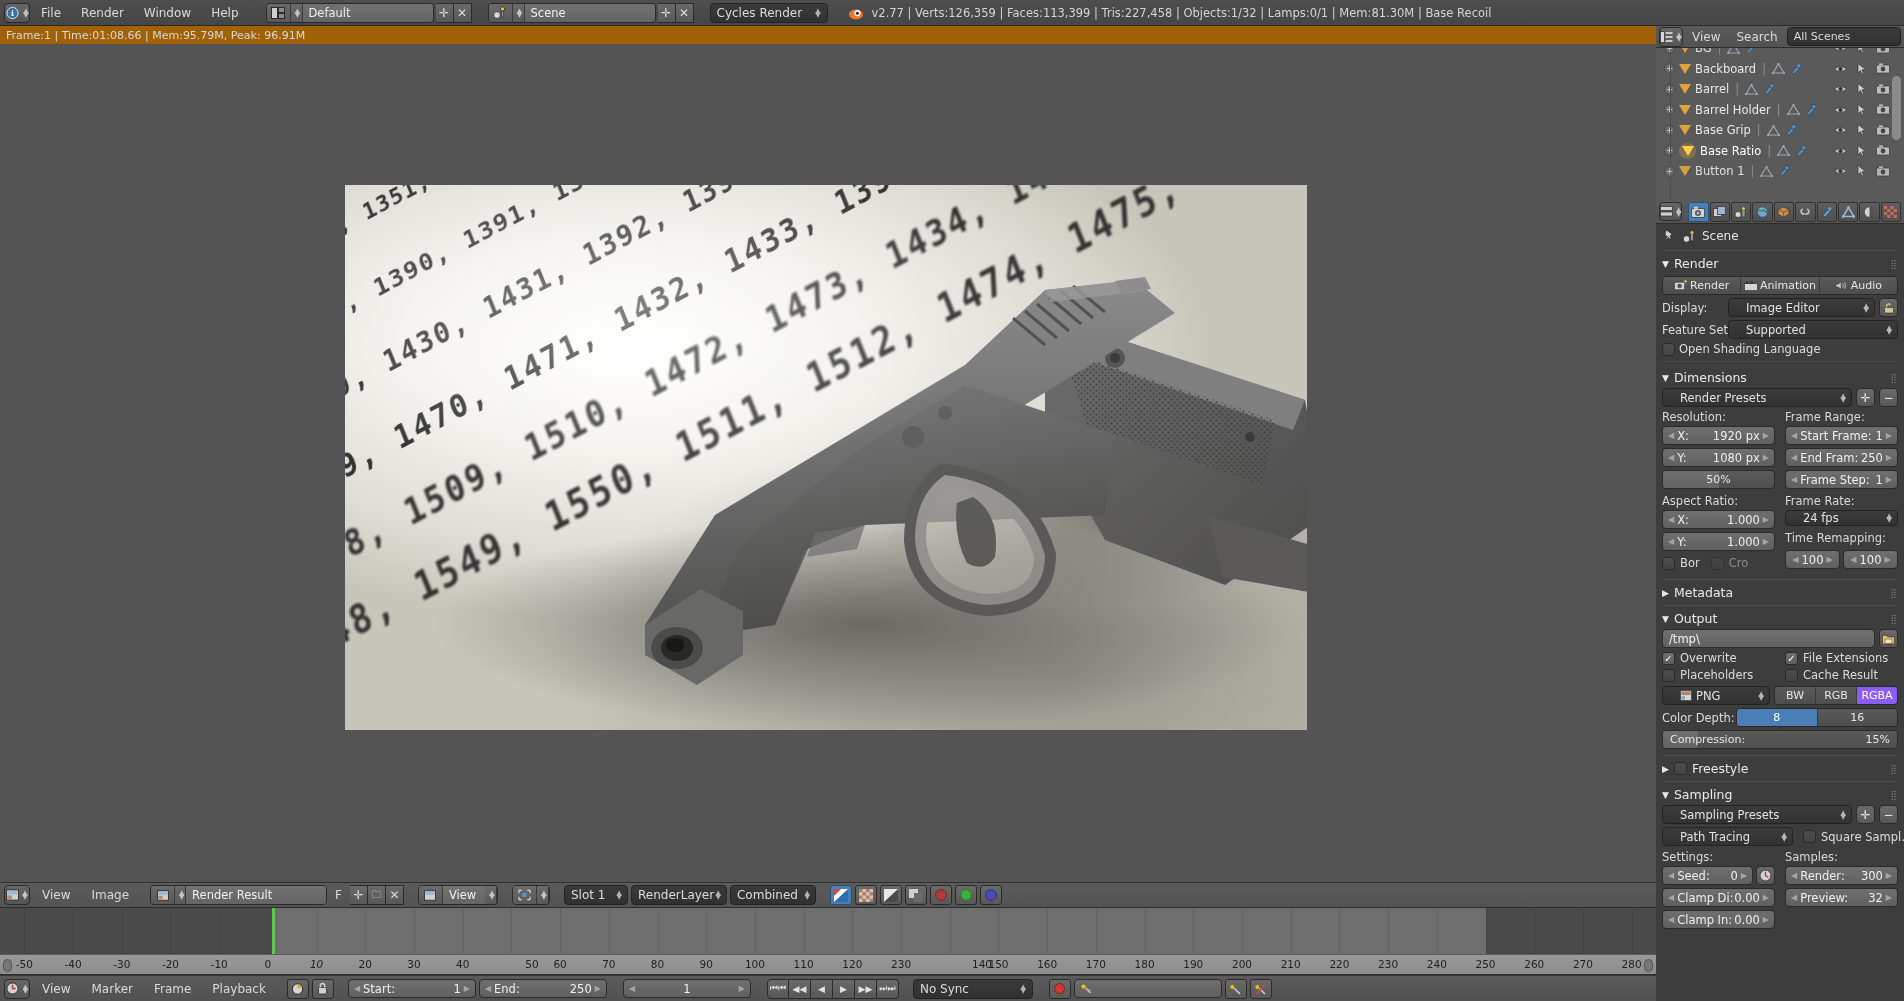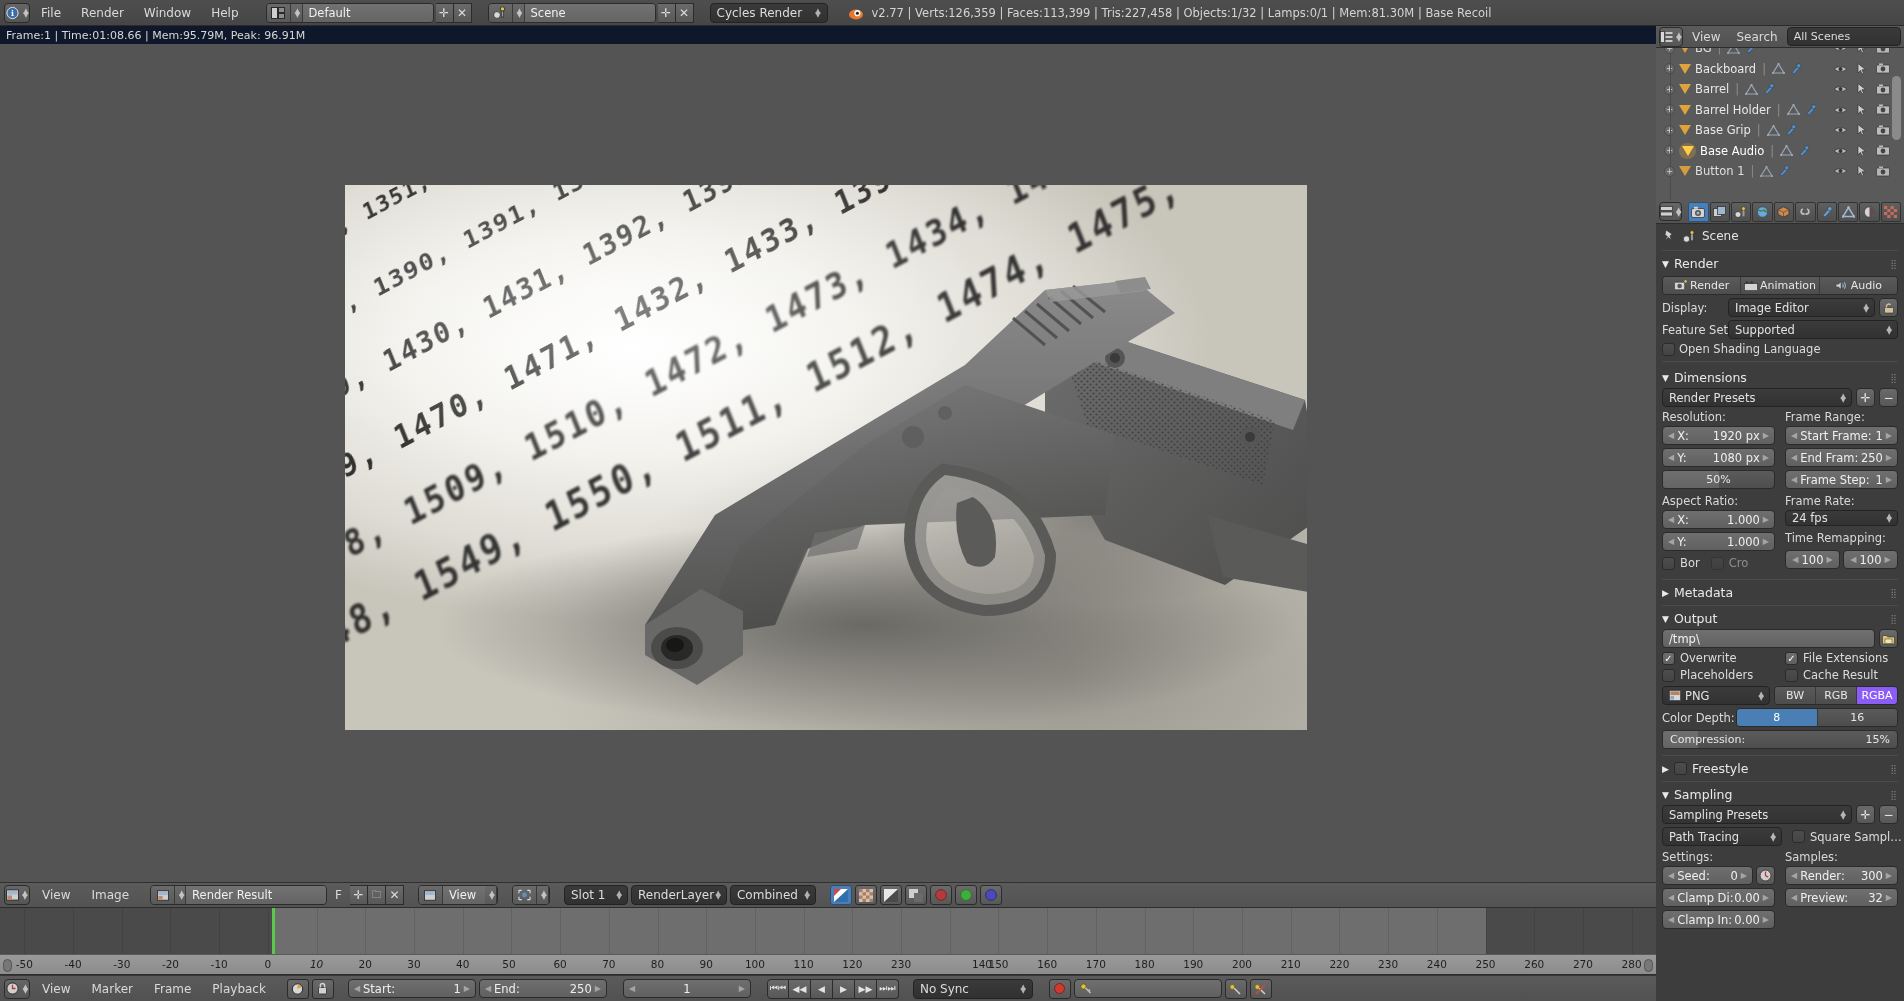--- a/index.html
+++ b/index.html
@@ -46,21 +46,21 @@
   }
   .combo .ic{width:24px;height:18px;background:linear-gradient(#6a6a6a,#595959);display:flex;align-items:center;justify-content:center;border-right:1px solid #3a3a3a;}
   .combo .txt{background:linear-gradient(#727272,#646464);min-width:130px;height:18px;display:flex;align-items:center;padding:0 6px;font-size:11.5px;color:#f0f0f0;}
   .plusx{display:flex;}
   .plusx div{width:18px;height:20px;border:1px solid #2b2b2b;border-left:none;background:linear-gradient(#6a6a6a,#585858);display:flex;align-items:center;justify-content:center;font-size:12px;color:#ddd;}
   .stats{font-size:11.5px;color:#d4d4d4;white-space:nowrap;}
 
   
   .infostrip{
     position:absolute;left:0;top:26px;width:1656px;height:18px;
-    background:#0f172a;display:flex;align-items:center;padding-left:6px;
+    background:#a16207;display:flex;align-items:center;padding-left:6px;
     font-size:11px;color:#d8d8d8;
   }
 
   
   .imgarea{
     position:absolute;left:0;top:44px;width:1656px;height:838px;
     background:#545454;
   }
   .imgwrap{
     position:absolute;left:345px;top:141px;width:962px;height:545px;
@@ -165,21 +165,21 @@
   .segbtn div.on{background:#4a7fb5;color:#fff;}
   .slider{
     position:relative;height:19px;border:1px solid #2b2b2b;border-radius:4px;overflow:hidden;
     background:linear-gradient(#5b5b5b,#4e4e4e);display:flex;align-items:center;justify-content:center;font-size:11px;
   }
   .slider .fill{position:absolute;left:0;top:0;bottom:0;background:linear-gradient(#6f6f6f,#646464);}
   .slider span{position:relative;}
   .slider.lr{justify-content:space-between;padding:0 7px;}
   .dropdn{
     background:linear-gradient(#3b3b3b,#323232);border:1px solid #232323;border-radius:4px;
-    height:19px;display:flex;align-items:center;padding:0 6px;font-size:11.5px;color:#e2e2e2;position:relative;flex:1;min-width:0;
+    height:19px;display:flex;align-items:center;padding:0 17px;font-size:11.5px;color:#e2e2e2;position:relative;flex:1;min-width:0;
   }
   .dropdn .ud{position:absolute;right:5px;}
   .smallbtn{width:19px;height:19px;border:1px solid #2b2b2b;border-radius:4px;background:linear-gradient(#6a6a6a,#585858);display:flex;align-items:center;justify-content:center;font-size:12px;color:#e6e6e6;cursor:pointer;flex:0 0 auto;}
   .sectionlbl{font-size:11.5px;color:#d9d9d9;margin-bottom:2px;}
   .twocol{display:flex;gap:10px;}
   .twocol>div{flex:1;min-width:0;}
   .pathfield{flex:1;background:linear-gradient(#707070,#626262);border:1px solid #2b2b2b;border-radius:4px;height:19px;display:flex;align-items:center;padding:0 6px;font-size:11.5px;color:#f2f2f2;}
 
   svg{display:block;}
 </style>
@@ -557,21 +557,21 @@
           <div class="tick" style="left: 24.3529px;">-50</div>
           <div class="tick" style="left: 73.0588px;">-40</div>
           <div class="tick" style="left: 121.765px;">-30</div>
           <div class="tick" style="left: 170.471px;">-20</div>
           <div class="tick" style="left: 219.176px;">-10</div>
           <div class="tick" style="left: 267.882px;">0</div>
           <div class="tick" style="left: 316.588px; font-style: italic;">10</div>
           <div class="tick" style="left: 365.294px;">20</div>
           <div class="tick" style="left: 414px;">30</div>
           <div class="tick" style="left: 462.706px;">40</div>
-          <div class="tick" style="left: 509px;">50</div>
+          <div class="tick" style="left: 532px;">50</div>
           <div class="tick" style="left: 560.118px;">60</div>
           <div class="tick" style="left: 608.824px;">70</div>
           <div class="tick" style="left: 657.529px;">80</div>
           <div class="tick" style="left: 706.235px;">90</div>
           <div class="tick" style="left: 754.941px;">100</div>
           <div class="tick" style="left: 803.647px;">110</div>
           <div class="tick" style="left: 852.353px;">120</div>
           <div class="tick" style="left: 901.059px;">230</div>
           <div class="tick" style="left: 982px;">140</div>
           <div class="tick" style="left: 998.471px;">150</div>
@@ -910,21 +910,21 @@
                   <circle cx="7" cy="6" r="2.4" fill="#444"></circle>
                 </svg>
               </span>
             </span>
           </div>
           <div class="orow sel">
             <span class="oexp">+</span>
             <span style="display:inline-flex;align-items:center;justify-content:center;width:17px;height:16px;border-radius:50%;background:rgba(224,163,60,.30)">
               <span class="otri hl"></span>
             </span>
-            <span class="oname">Base Audio</span>
+            <span class="oname">Base Ratio</span>
             <span class="opipe">|</span>
             <span>
               <svg width="13" height="11" viewBox="0 0 13 11">
                 <path d="M6.5 1 L12 10 L1 10 Z" fill="none" stroke="#9aa8b6" stroke-width="1.2"></path>
                 <circle cx="6.5" cy="1" r="1.1" fill="#9aa8b6"></circle>
                 <circle cx="12" cy="10" r="1.1" fill="#9aa8b6"></circle>
                 <circle cx="1" cy="10" r="1.1" fill="#9aa8b6"></circle>
               </svg>
             </span>
             <span>

